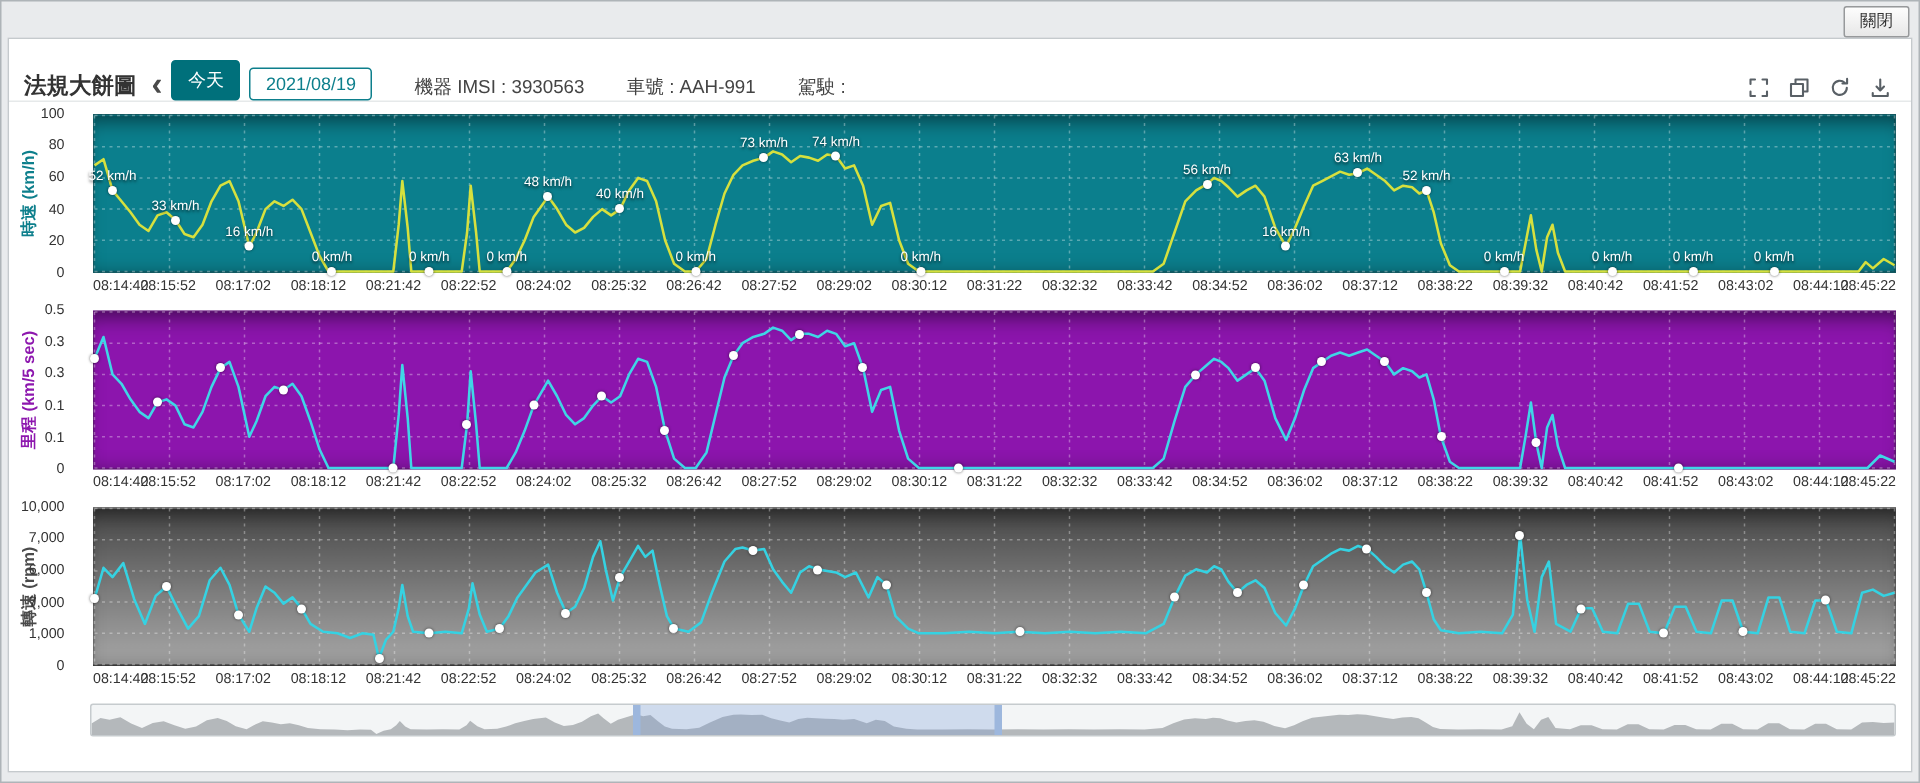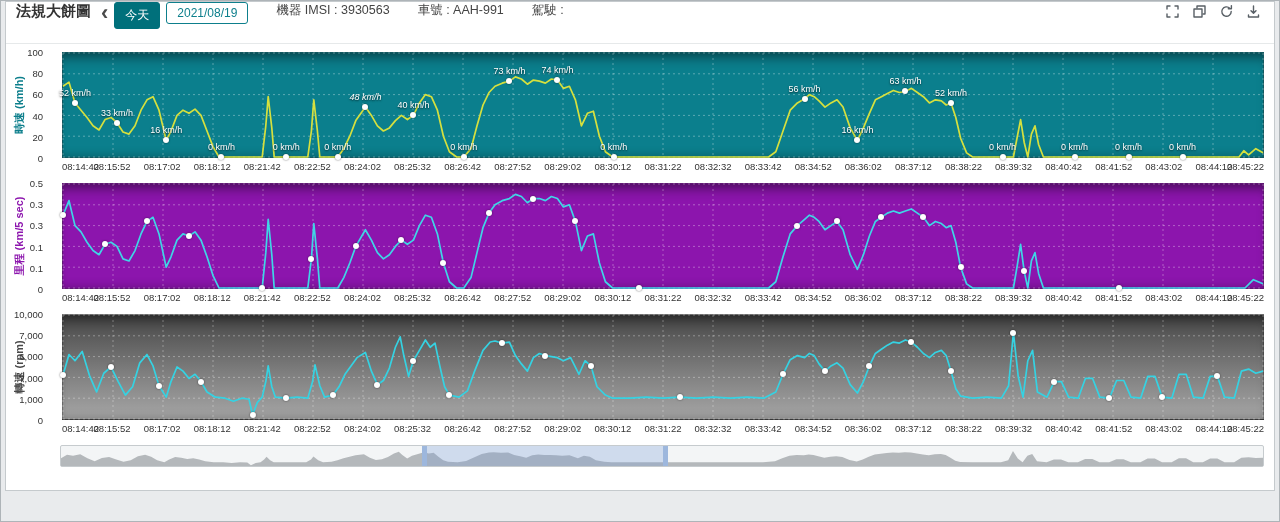--- a/index.html
+++ b/index.html
@@ -14,21 +14,21 @@
 
   
   .topstrip { height:24px; display:flex; justify-content:flex-end; align-items:center; padding:3px 6px 0; }
   .close-btn { font-size:11px; padding:2px 10px; background:linear-gradient(#fdfdfd,#e7e7e7);
     border:1px solid #97999b; border-radius:2px; color:#333; cursor:pointer; line-height:1.3; }
 
   
   .window { margin:0 4px; background:#fff; border:1px solid #c5cacd; height:490px; }
 
   
-  .header { display:flex; align-items:flex-start; height:42px; padding:0 10px; border-bottom:1px solid #e6e9ea; }
+  .header { display:flex; align-items:flex-end; height:42px; padding:0 10px; border-bottom:1px solid #e6e9ea; }
   .title { font-size:15px; font-weight:bold; color:#333; margin-right:10px; white-space:nowrap; }
   .chev { font-size:22px; color:#4a4a4a; line-height:1; margin-right:6px; cursor:pointer; font-weight:bold; }
   .btn-today { background:#00707b; color:#fff; border:1px solid #00707b; border-radius:3px;
     font-size:12px; padding:4px 10px; cursor:pointer; }
   .btn-date { background:#fff; color:#0d7f8c; border:1px solid #0d7f8c; border-radius:3px;
     font-size:12px; padding:3px 10px; margin-left:6px; cursor:pointer; }
   .info { font-size:12.5px; color:#444; margin-left:28px; white-space:nowrap; }
   .spacer { flex:1; }
   .hint { display:flex; align-items:center; gap:4px; font-size:12px; color:#333; white-space:nowrap; }
   .hint-red { color:#c0392b; }
@@ -64,20 +64,23 @@
   .nav-sel { position:absolute; top:0; bottom:0; background:rgba(125,160,215,.30);
     border-left:1px solid #89a7d4; border-right:1px solid #89a7d4; cursor:grab; }
   .nav-handle { position:absolute; top:0; bottom:0; width:5px; background:#9db7dd; cursor:ew-resize; }
   .nav-handle.left { left:-1px; } .nav-handle.right { right:-1px; }
 </style>
 </head>
 <body>
 
 <div class="screen">
 
+  <div class="topstrip">
+    <button class="close-btn">關閉</button>
+  </div>
 
   <div class="window">
 
     <div class="header">
       <span class="title">法規大餅圖</span>
       <span class="chev">‹</span>
       <button class="btn-today">今天</button>
       <button class="btn-date">2021/08/19</button>
       <span class="info">機器 IMSI : 3930563</span>
       <span class="info">車號 : AAH-991</span>
@@ -166,21 +169,21 @@
               <span class="ann" style="left: 4.5%; top: 67%;">33 km/h</span>
               <span class="marker" style="left: 8.6%; top: 84%;"></span>
               <span class="ann" style="left: 8.6%; top: 84%;">16 km/h</span>
               <span class="marker" style="left: 13.2%; top: 100%;"></span>
               <span class="ann" style="left: 13.2%; top: 100%;">0 km/h</span>
               <span class="marker" style="left: 18.6%; top: 100%;"></span>
               <span class="ann" style="left: 18.6%; top: 100%;">0 km/h</span>
               <span class="marker" style="left: 22.9%; top: 100%;"></span>
               <span class="ann" style="left: 22.9%; top: 100%;">0 km/h</span>
               <span class="marker" style="left: 25.2%; top: 52%;"></span>
-              <span class="ann" style="left: 25.2%; top: 52%; font-style: italic;">48 km/h</span>
+              <span class="ann" style="left: 25.2%; top: 52%;">48 km/h</span>
               <span class="marker" style="left: 29.2%; top: 60%;"></span>
               <span class="ann" style="left: 29.2%; top: 60%;">40 km/h</span>
               <span class="marker" style="left: 33.4%; top: 100%;"></span>
               <span class="ann" style="left: 33.4%; top: 100%;">0 km/h</span>
               <span class="marker" style="left: 37.2%; top: 27%;"></span>
               <span class="ann" style="left: 37.2%; top: 27%;">73 km/h</span>
               <span class="marker" style="left: 41.2%; top: 26%;"></span>
               <span class="ann" style="left: 41.2%; top: 26%;">74 km/h</span>
               <span class="marker" style="left: 45.9%; top: 100%;"></span>
               <span class="ann" style="left: 45.9%; top: 100%;">0 km/h</span>

